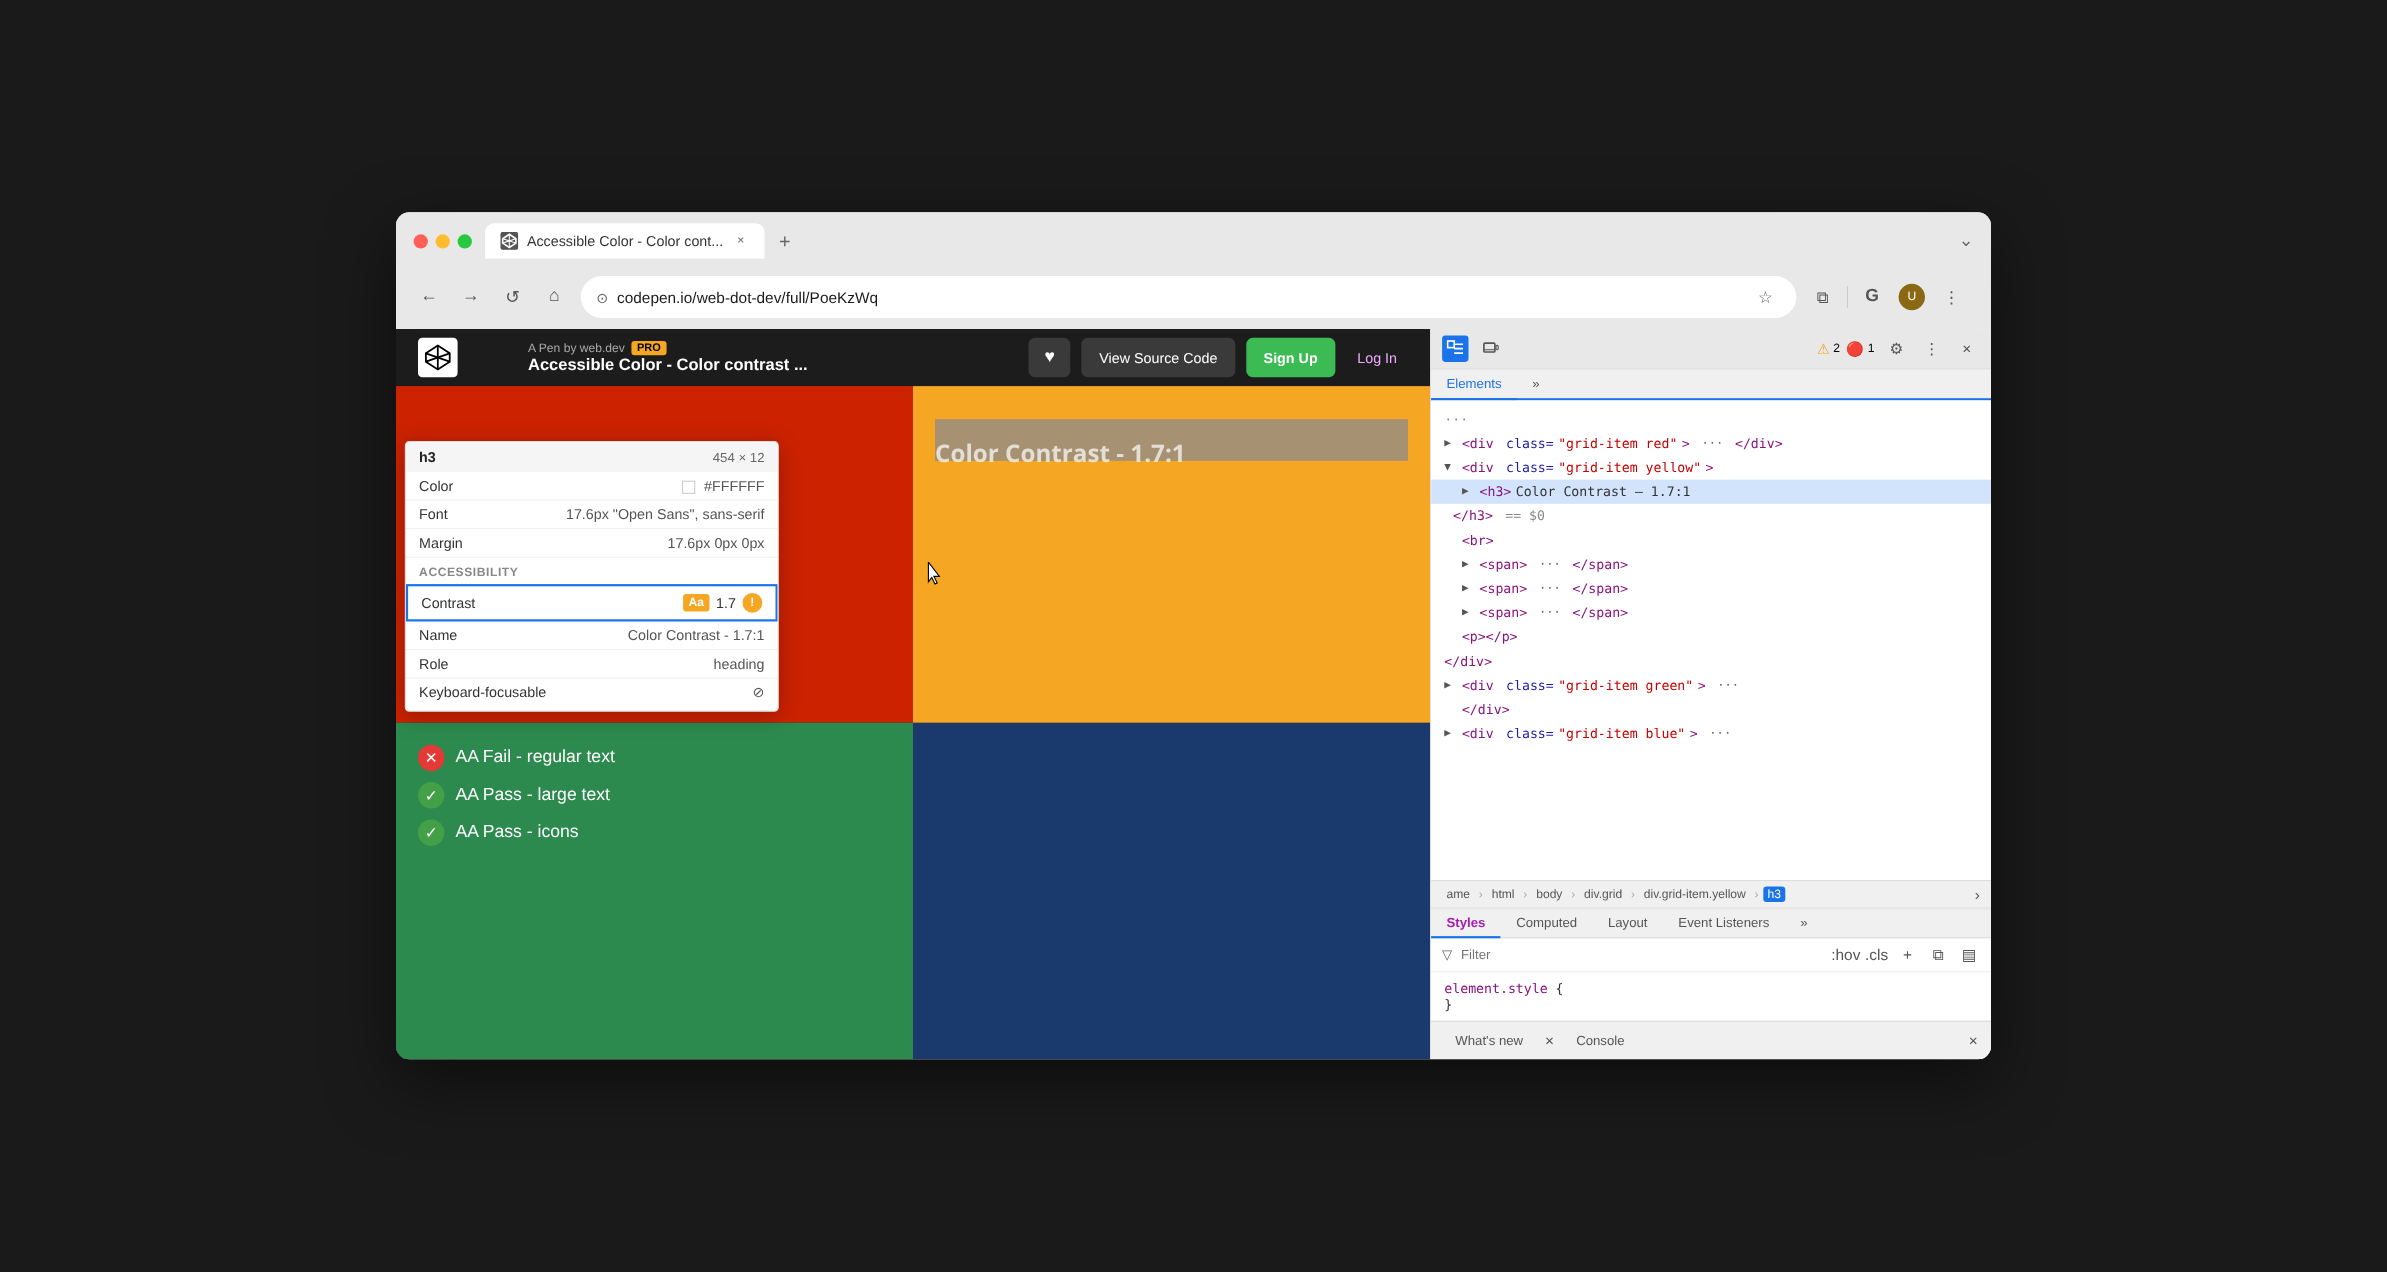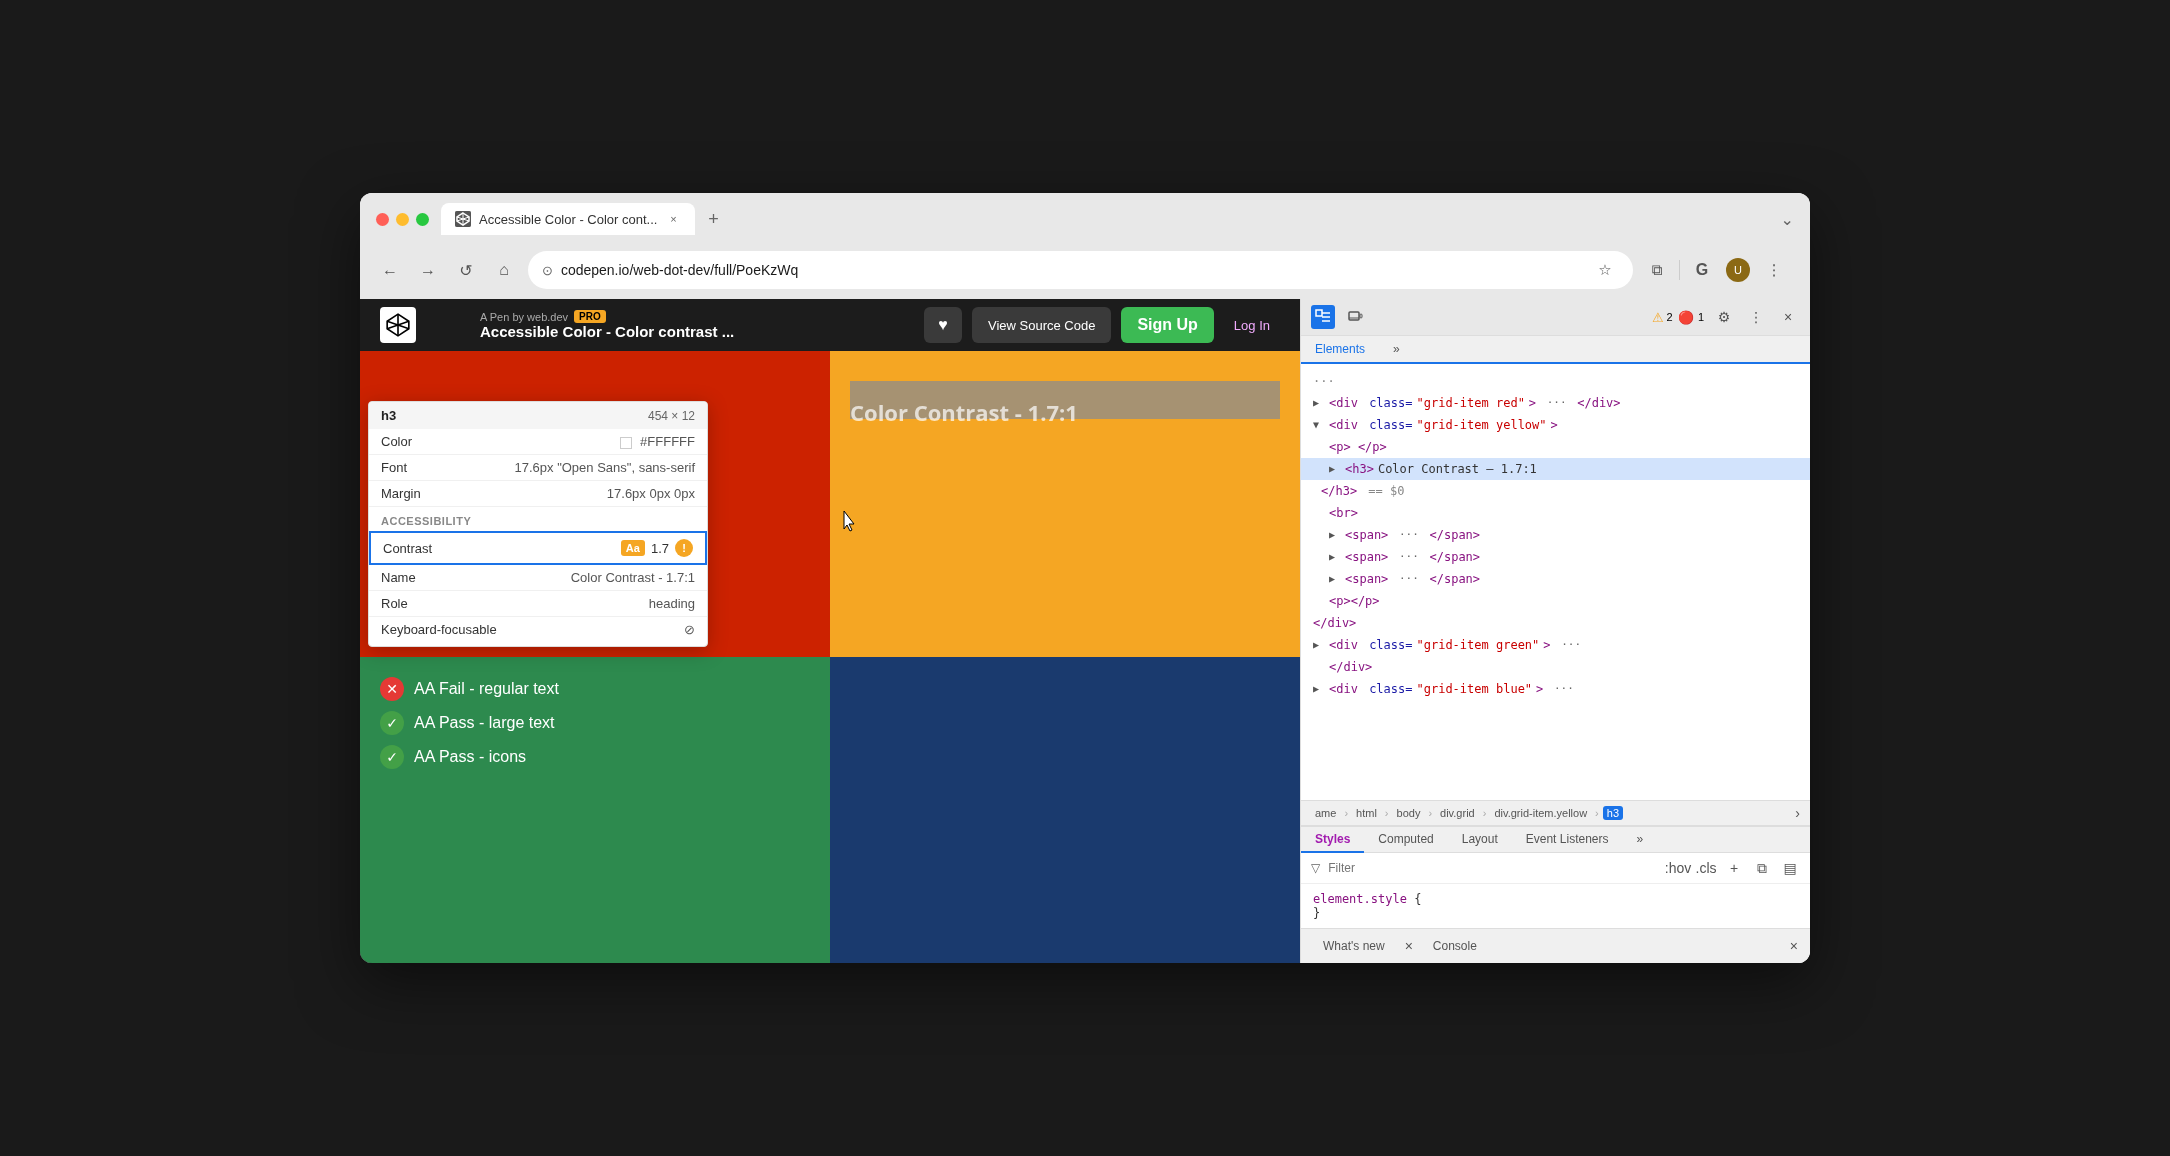--- a/index.html
+++ b/index.html
@@ -296,21 +296,21 @@
       white-space: nowrap;
     }
 
     .btn-signup {
       background: #3cba54;
       border: none;
       border-radius: 6px;
       padding: 0 16px;
       height: 36px;
       color: #ffffff;
-      font-size: 16px;
+      font-size: 13px;
       font-weight: 600;
       cursor: pointer;
     }
 
     .btn-login {
       background: none;
       border: none;
       padding: 0 10px;
       height: 36px;
       color: #f0abfc;
@@ -1025,23 +1025,20 @@
           <span class="ellipsis"> ··· </span>
           <span class="el-tag">&lt;/div&gt;</span>
         </div>
         <div class="element-line">
           <span class="expand-arrow">▼</span>
           <span class="el-tag">&lt;div </span>
           <span class="el-attr">class=</span>
           <span class="el-value">"grid-item yellow"</span>
           <span class="el-tag">&gt;</span>
         </div>
-        <div class="element-line indent-1">
-          <span class="el-tag">&lt;p&gt; &lt;/p&gt;</span>
-        </div>
         <div class="element-line indent-1 selected">
           <span class="expand-arrow">▶</span>
           <span class="el-tag">&lt;h3&gt;</span>
           <span class="el-text">Color Contrast – 1.7:1</span>
         </div>
         <div class="element-line indent-2">
           <span class="el-tag">&lt;/h3&gt;</span>
           <span class="el-comment"> == $0</span>
         </div>
         <div class="element-line indent-1">

